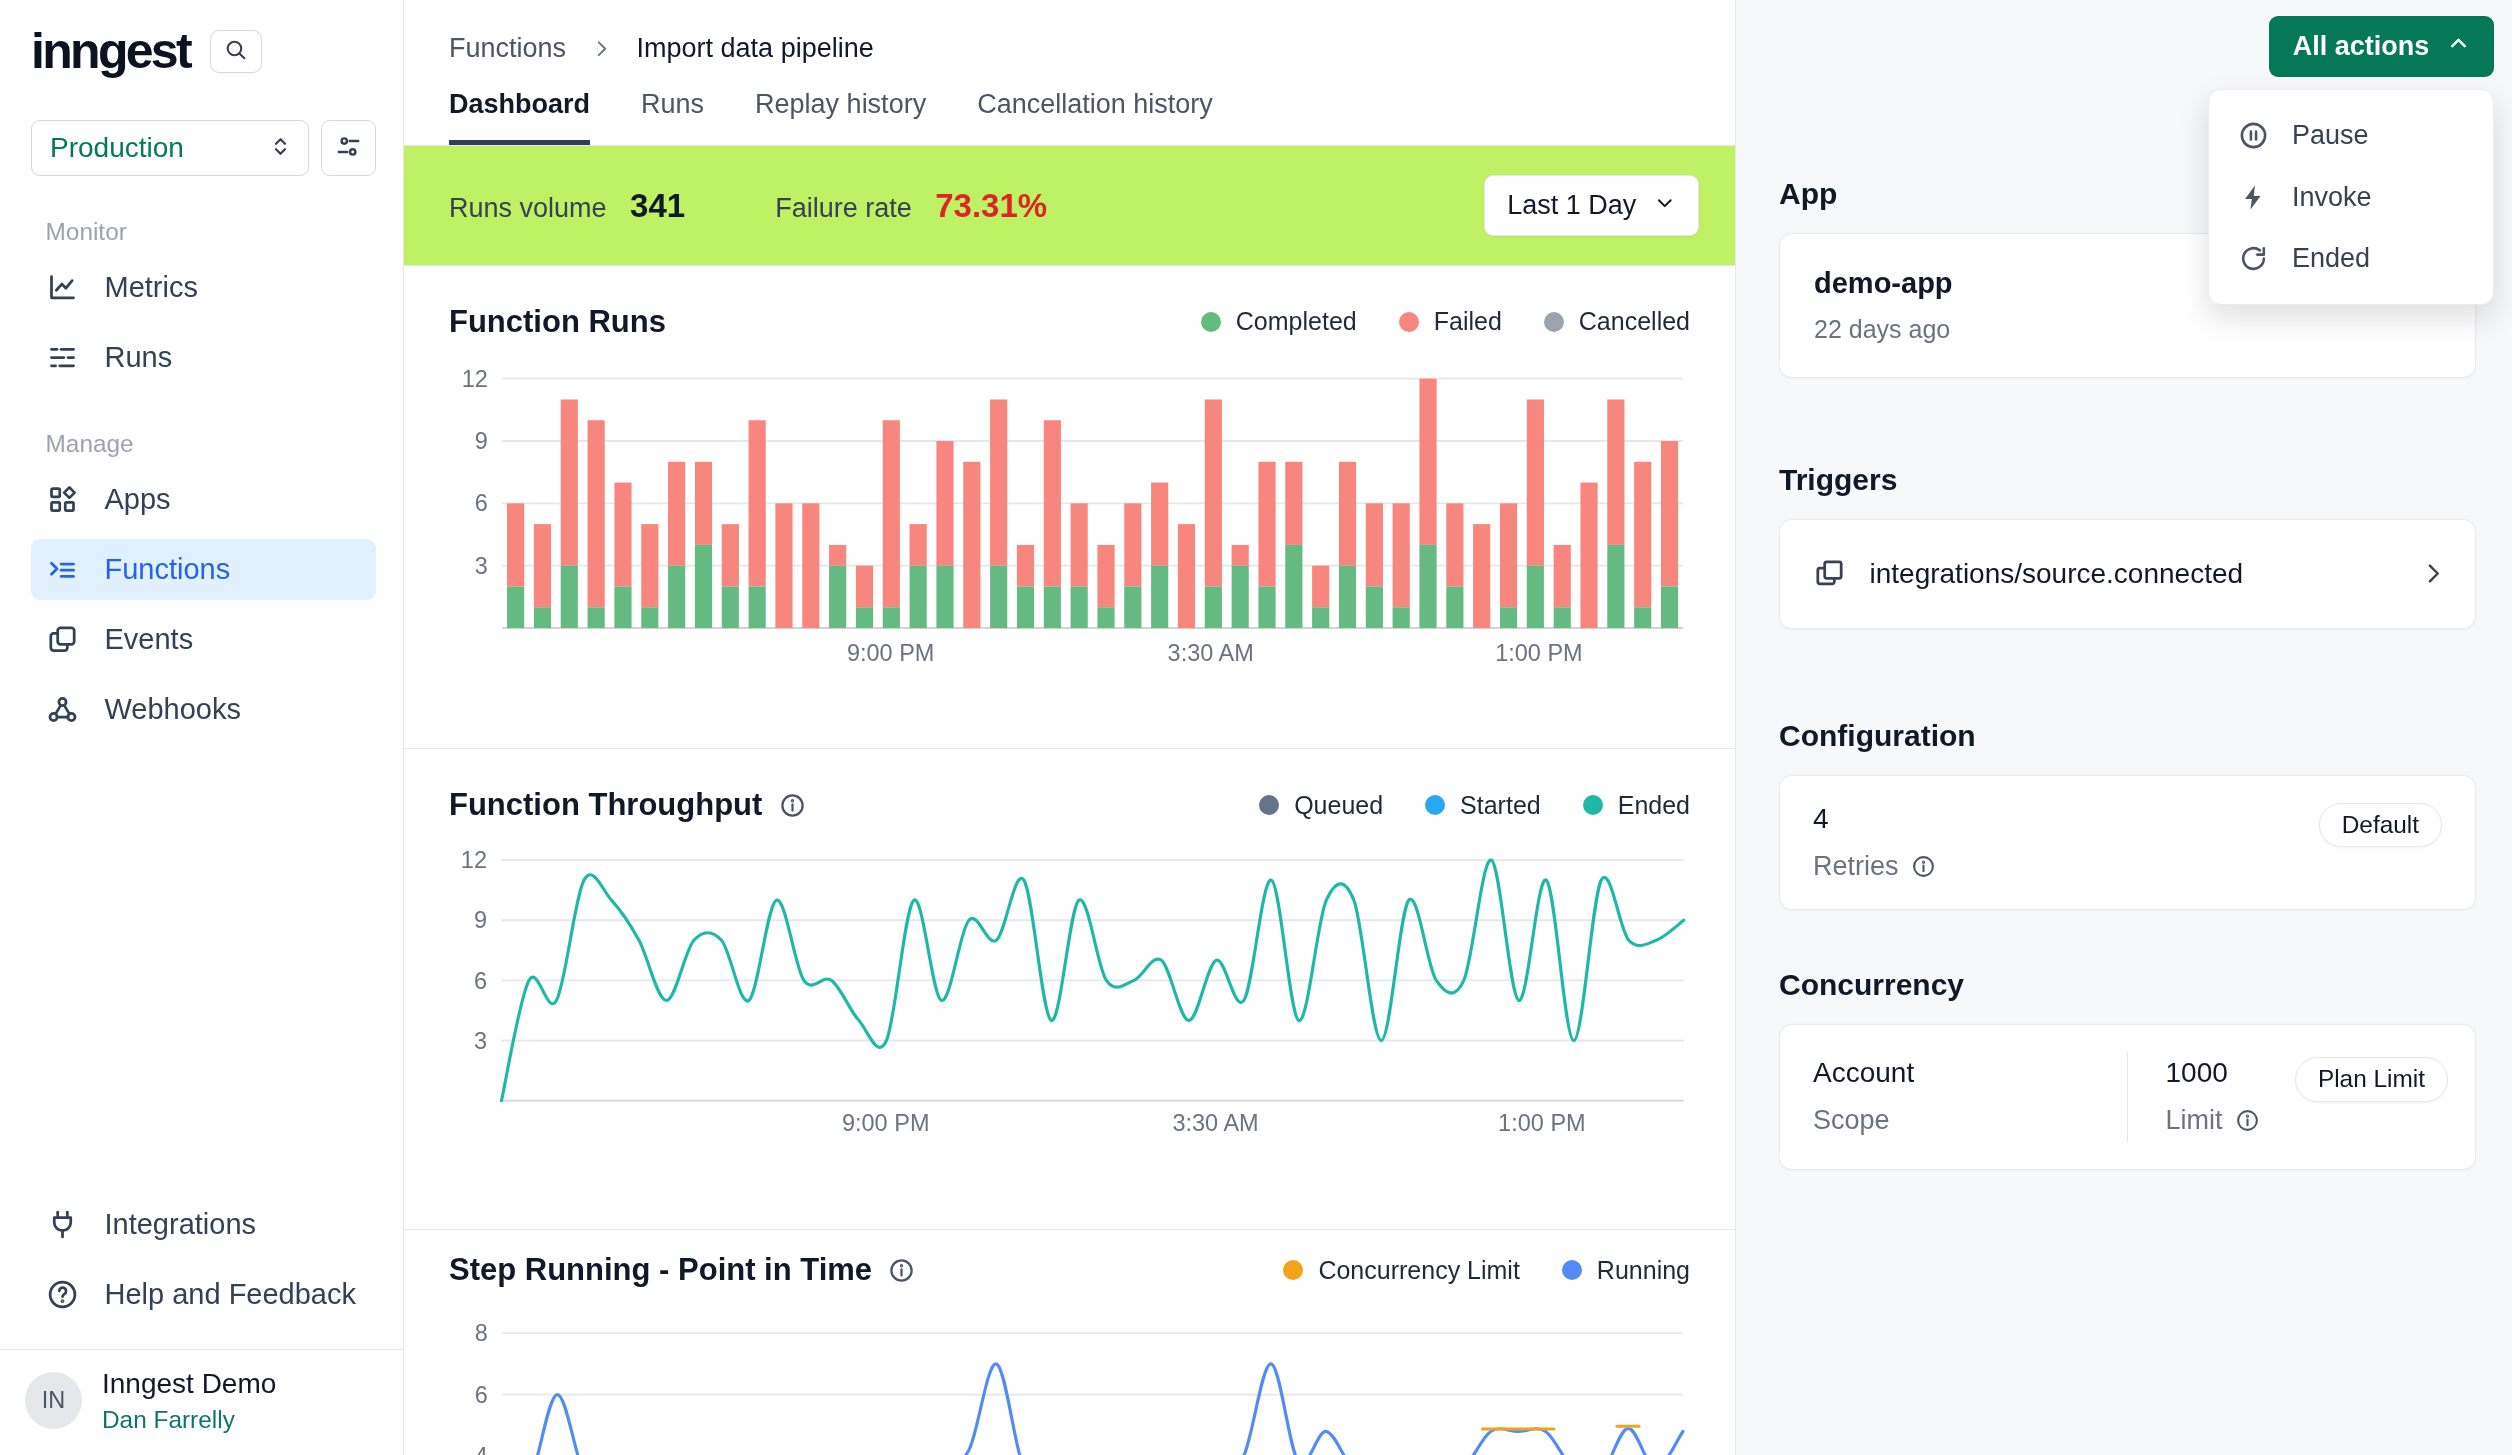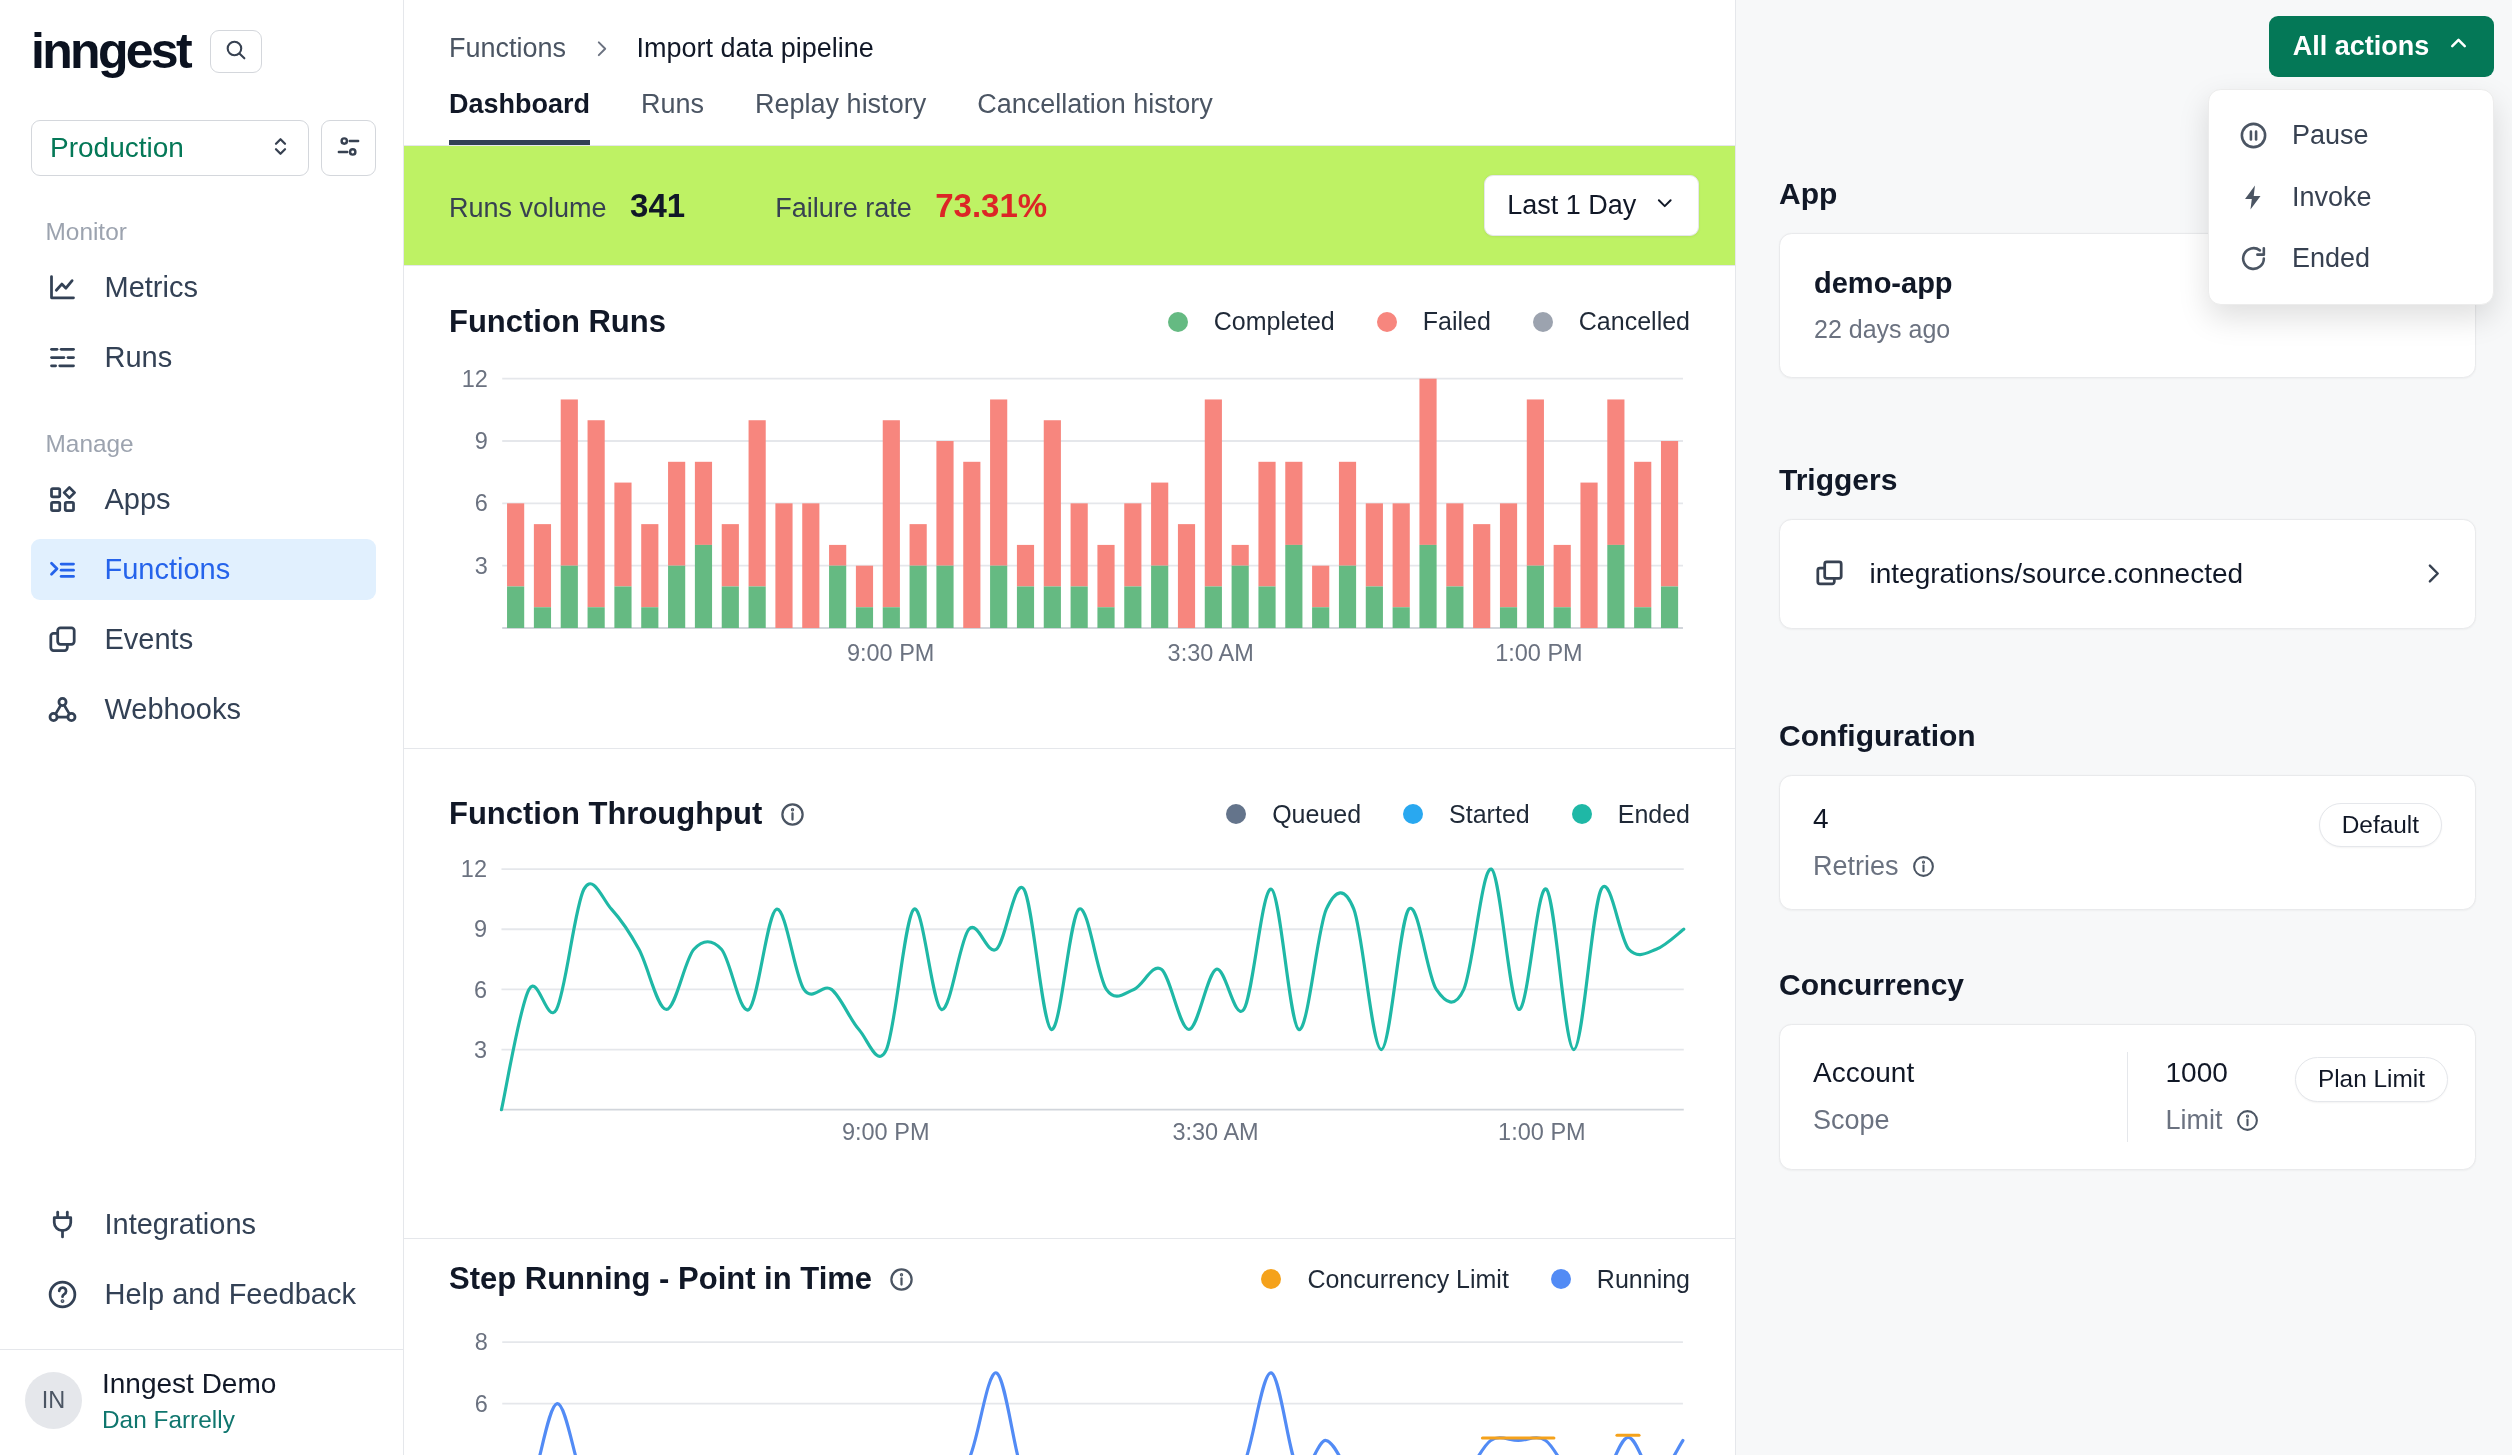--- a/index.html
+++ b/index.html
@@ -46,24 +46,24 @@
   .stat-value.danger { color:#dc2626; }
   .range-btn { margin-left:auto; background:#fff; border:0.9px solid #e5e7eb; box-shadow:0 0.9px 2.7px rgba(0,0,0,.06); border-radius:9px; padding:13.6px 22px; font-size:27px; color:#111827; display:flex; align-items:center; gap:16.3px; cursor:pointer; }
 
   .charts { flex:1; background:#fff; overflow:hidden; }
   .chart-card { padding:33px 45px 0 45px; }
   .chart-card + .chart-card { border-top:0.9px solid #e5e7eb; }
   .card-head { display:flex; justify-content:space-between; align-items:center; height:45px; margin-bottom:12.7px; }
   .chart-title { font-size:31px; font-weight:700; color:#111827; display:flex; align-items:center; gap:16.3px; }
   .info-ic { color:#4b5563; display:flex; }
   .legend { display:flex; gap:42px; }
-  .legend-item { display:flex; align-items:center; gap:26px; font-size:25px; color:#1f2937; }
+  .legend-item { display:flex; align-items:center; gap:15px; font-size:25px; color:#1f2937; }
   .dot { width:20px; height:20px; border-radius:50%; }
   #card-runs { padding-bottom:70px; }
-  #card-thru { padding-top:43px; padding-bottom:69px; }
+  #card-thru { padding-top:34px; padding-bottom:69px; }
   #card-step { padding-top:22px; }
   #card-step .card-head { height:36px; margin-bottom:0; }
 
   
   .rightpanel { flex:1; background:#f7f8f9; position:relative; padding:0 36px 0 43px; }
   .all-actions { position:absolute; top:16.3px; right:18px; background:#047857; color:#fff; font-size:27px; font-weight:700; border:none; border-radius:9px; padding:14.5px 23.5px; display:flex; align-items:center; gap:16.3px; cursor:pointer; }
   .panel-heading { font-size:30px; font-weight:700; color:#111827; }
   .h-app { margin-top:177px; }
   .h-trig { margin-top:85px; }
   .h-conf { margin-top:90px; }

